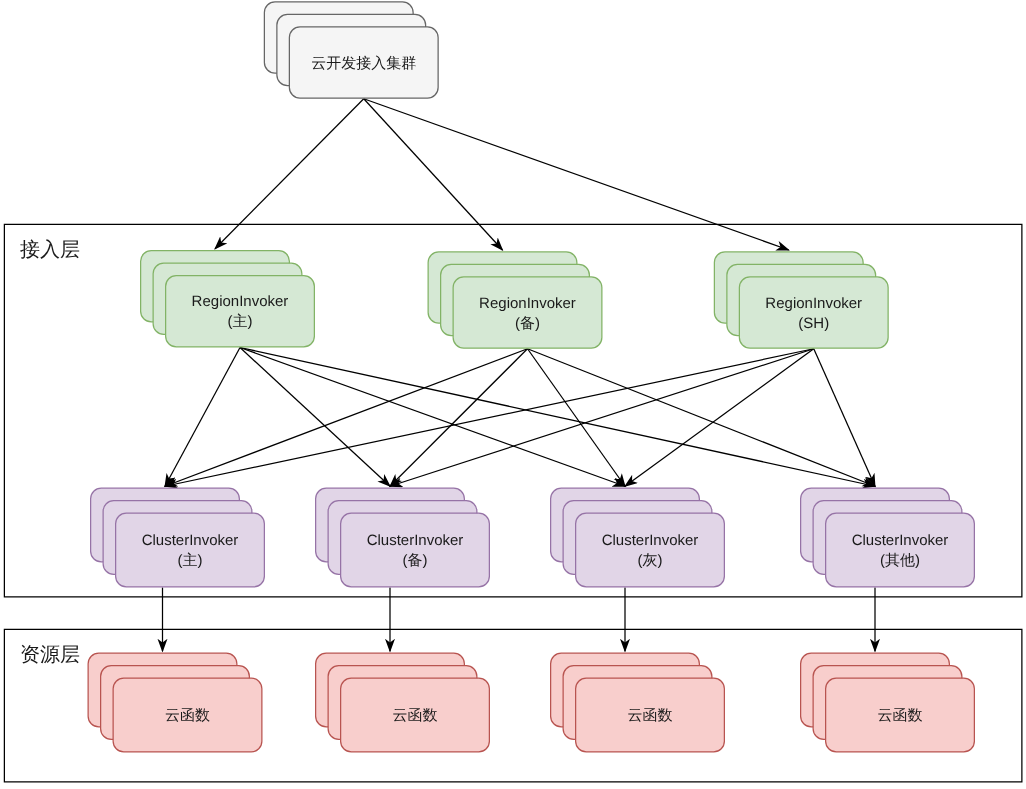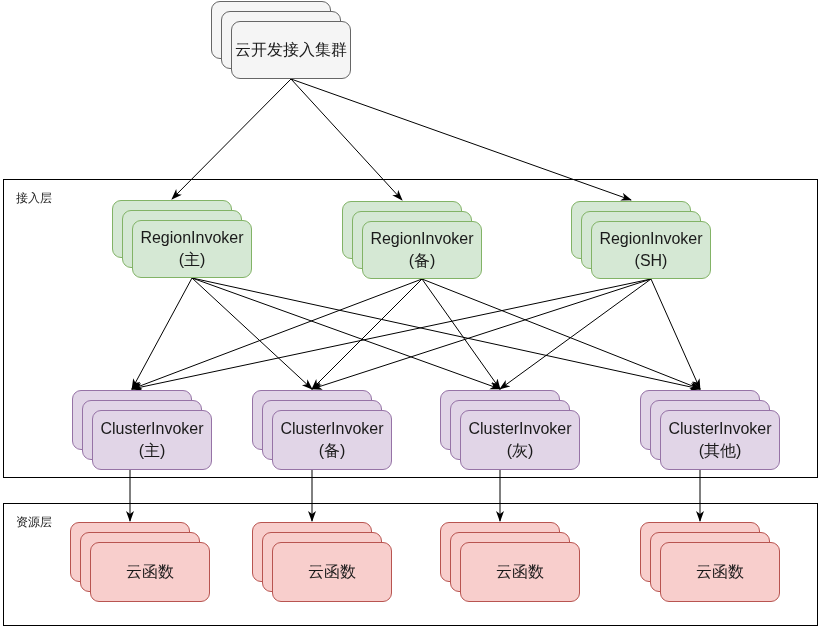--- a/index.html
+++ b/index.html
@@ -18,21 +18,21 @@
   .layer-box {
     position: absolute;
     border: 1px solid #000000;
     background: transparent;
     box-sizing: border-box;
   }
   .layer-label {
     position: absolute;
     top: 10px;
     left: 12px;
-    font-size: 12px;
+    font-size: 16px;
     color: #1a1a1a;
     white-space: nowrap;
   }
   #edge-layer {
     position: absolute;
     left: 0;
     top: 0;
     pointer-events: none;
   }
   .node-stack {
@@ -44,21 +44,21 @@
     box-sizing: border-box;
     border: 1px solid;
   }
   .node-label {
     position: absolute;
     inset: 0;
     display: flex;
     align-items: center;
     justify-content: center;
     text-align: center;
-    font-size: 16px;
+    font-size: 12px;
     line-height: 1.35;
     color: #1a1a1a;
     white-space: pre-line;
   }
 </style>
 </head>
 <body>
 
 <div id="canvas">
 

